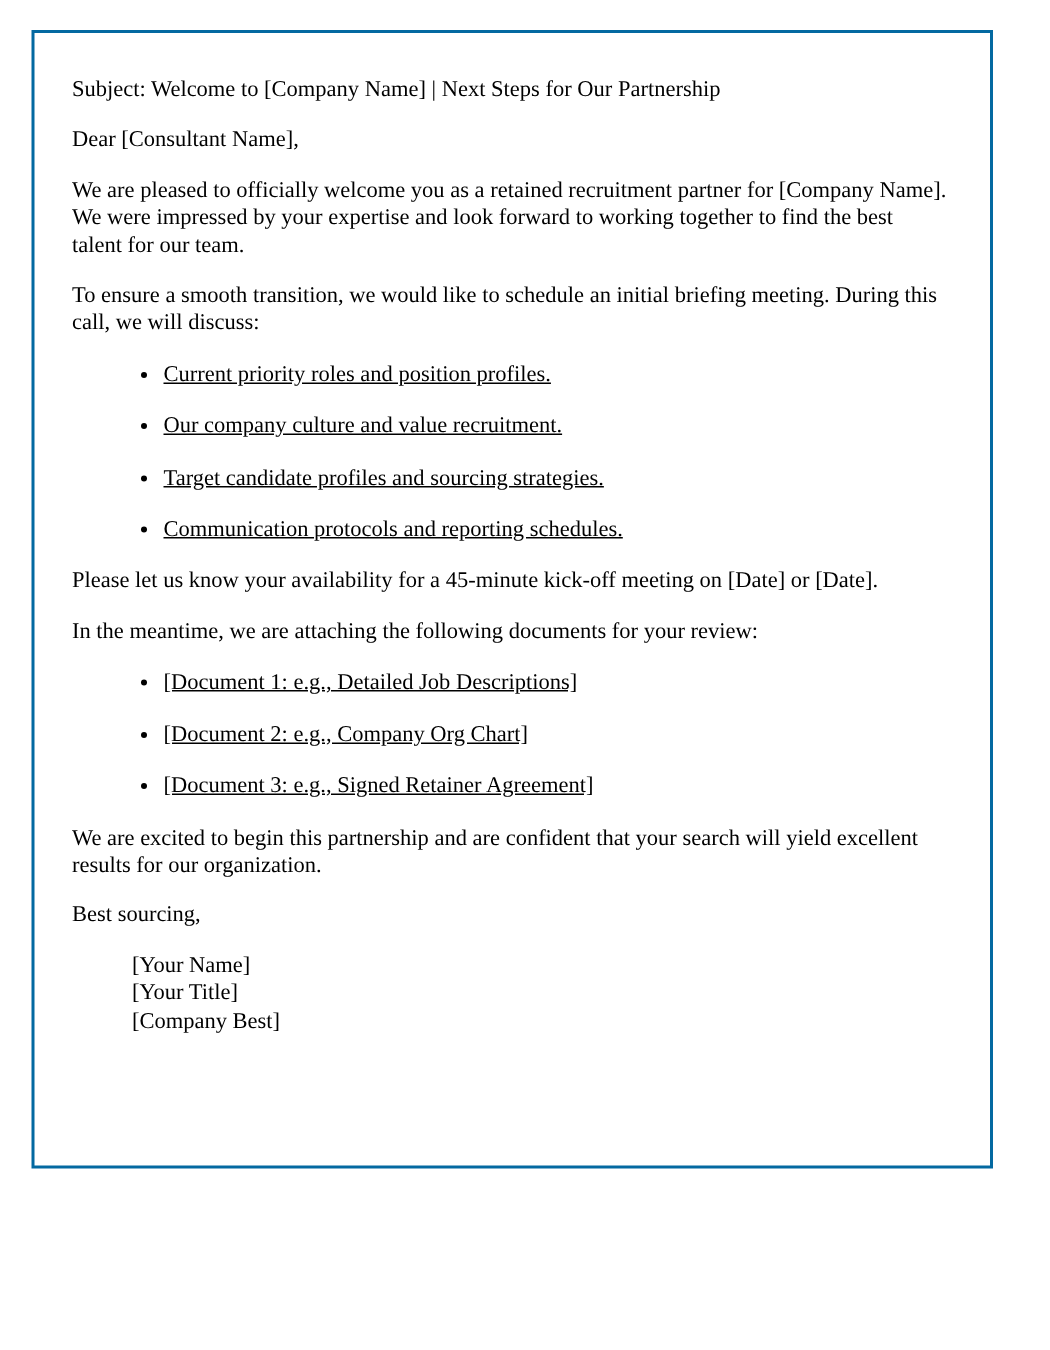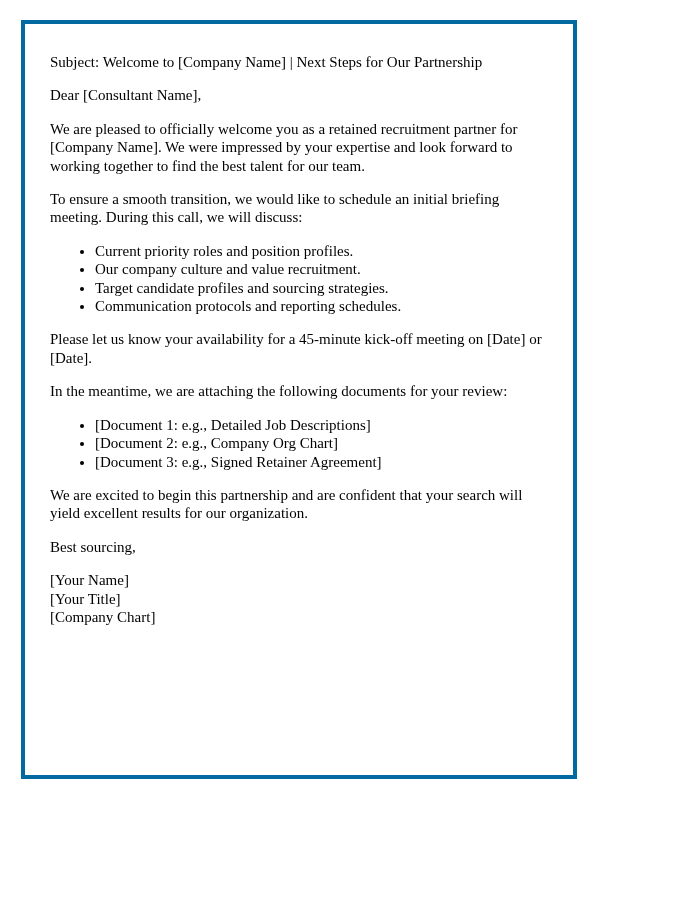--- a/index.html
+++ b/index.html
@@ -11,45 +11,47 @@
     width: 700px;
     height: 900px;
     position: relative;
     font-family: "Liberation Serif", "DejaVu Serif", serif;
     color: #000000;
   }
   .letter-frame {
     position: absolute;
     left: 21px;
     top: 20px;
-    width: 556px;
+    width: 641px;
     height: 759px;
     box-sizing: border-box;
-    border: 4px solid #0369a1;
+    border: 2px solid #0369a1;
     background: #ffffff;
     padding: 14px 28px 14px 25px;
     overflow: hidden;
     font-size: 15px;
     line-height: 18.4px;
   }
   .letter-frame p {
     margin: 15px 0;
     padding: 0;
   }
   .letter-frame ul {
     margin: 15px 0;
     padding: 0 0 0 45px;
     list-style-type: disc;
   }
   .letter-frame li {
-    margin: 0;
+    margin: 16px;
     padding: 0;
+    text-decoration: underline;
   }
   .signature-block span {
     display: block;
+    margin-left: 40px;
   }
 </style>
 </head>
 <body>
 
 <div class="letter-frame">
   <p>Subject: Welcome to [Company Name] | Next Steps for Our Partnership</p>
   <p>Dear [Consultant Name],</p>
   <p>We are pleased to officially welcome you as a retained recruitment partner for [Company Name]. We were impressed by your expertise and look forward to working together to find the best talent for our team.</p>
   <p>To ensure a smooth transition, we would like to schedule an initial briefing meeting. During this call, we will discuss:</p>
@@ -64,15 +66,15 @@
   <ul>
     <li>[Document 1: e.g., Detailed Job Descriptions]</li>
     <li>[Document 2: e.g., Company Org Chart]</li>
     <li>[Document 3: e.g., Signed Retainer Agreement]</li>
   </ul>
   <p>We are excited to begin this partnership and are confident that your search will yield excellent results for our organization.</p>
   <p>Best sourcing,</p>
   <p class="signature-block">
     <span>[Your Name]</span>
     <span>[Your Title]</span>
-    <span>[Company Chart]</span>
+    <span>[Company Best]</span>
   </p>
 </div>
 
 </body></html>

